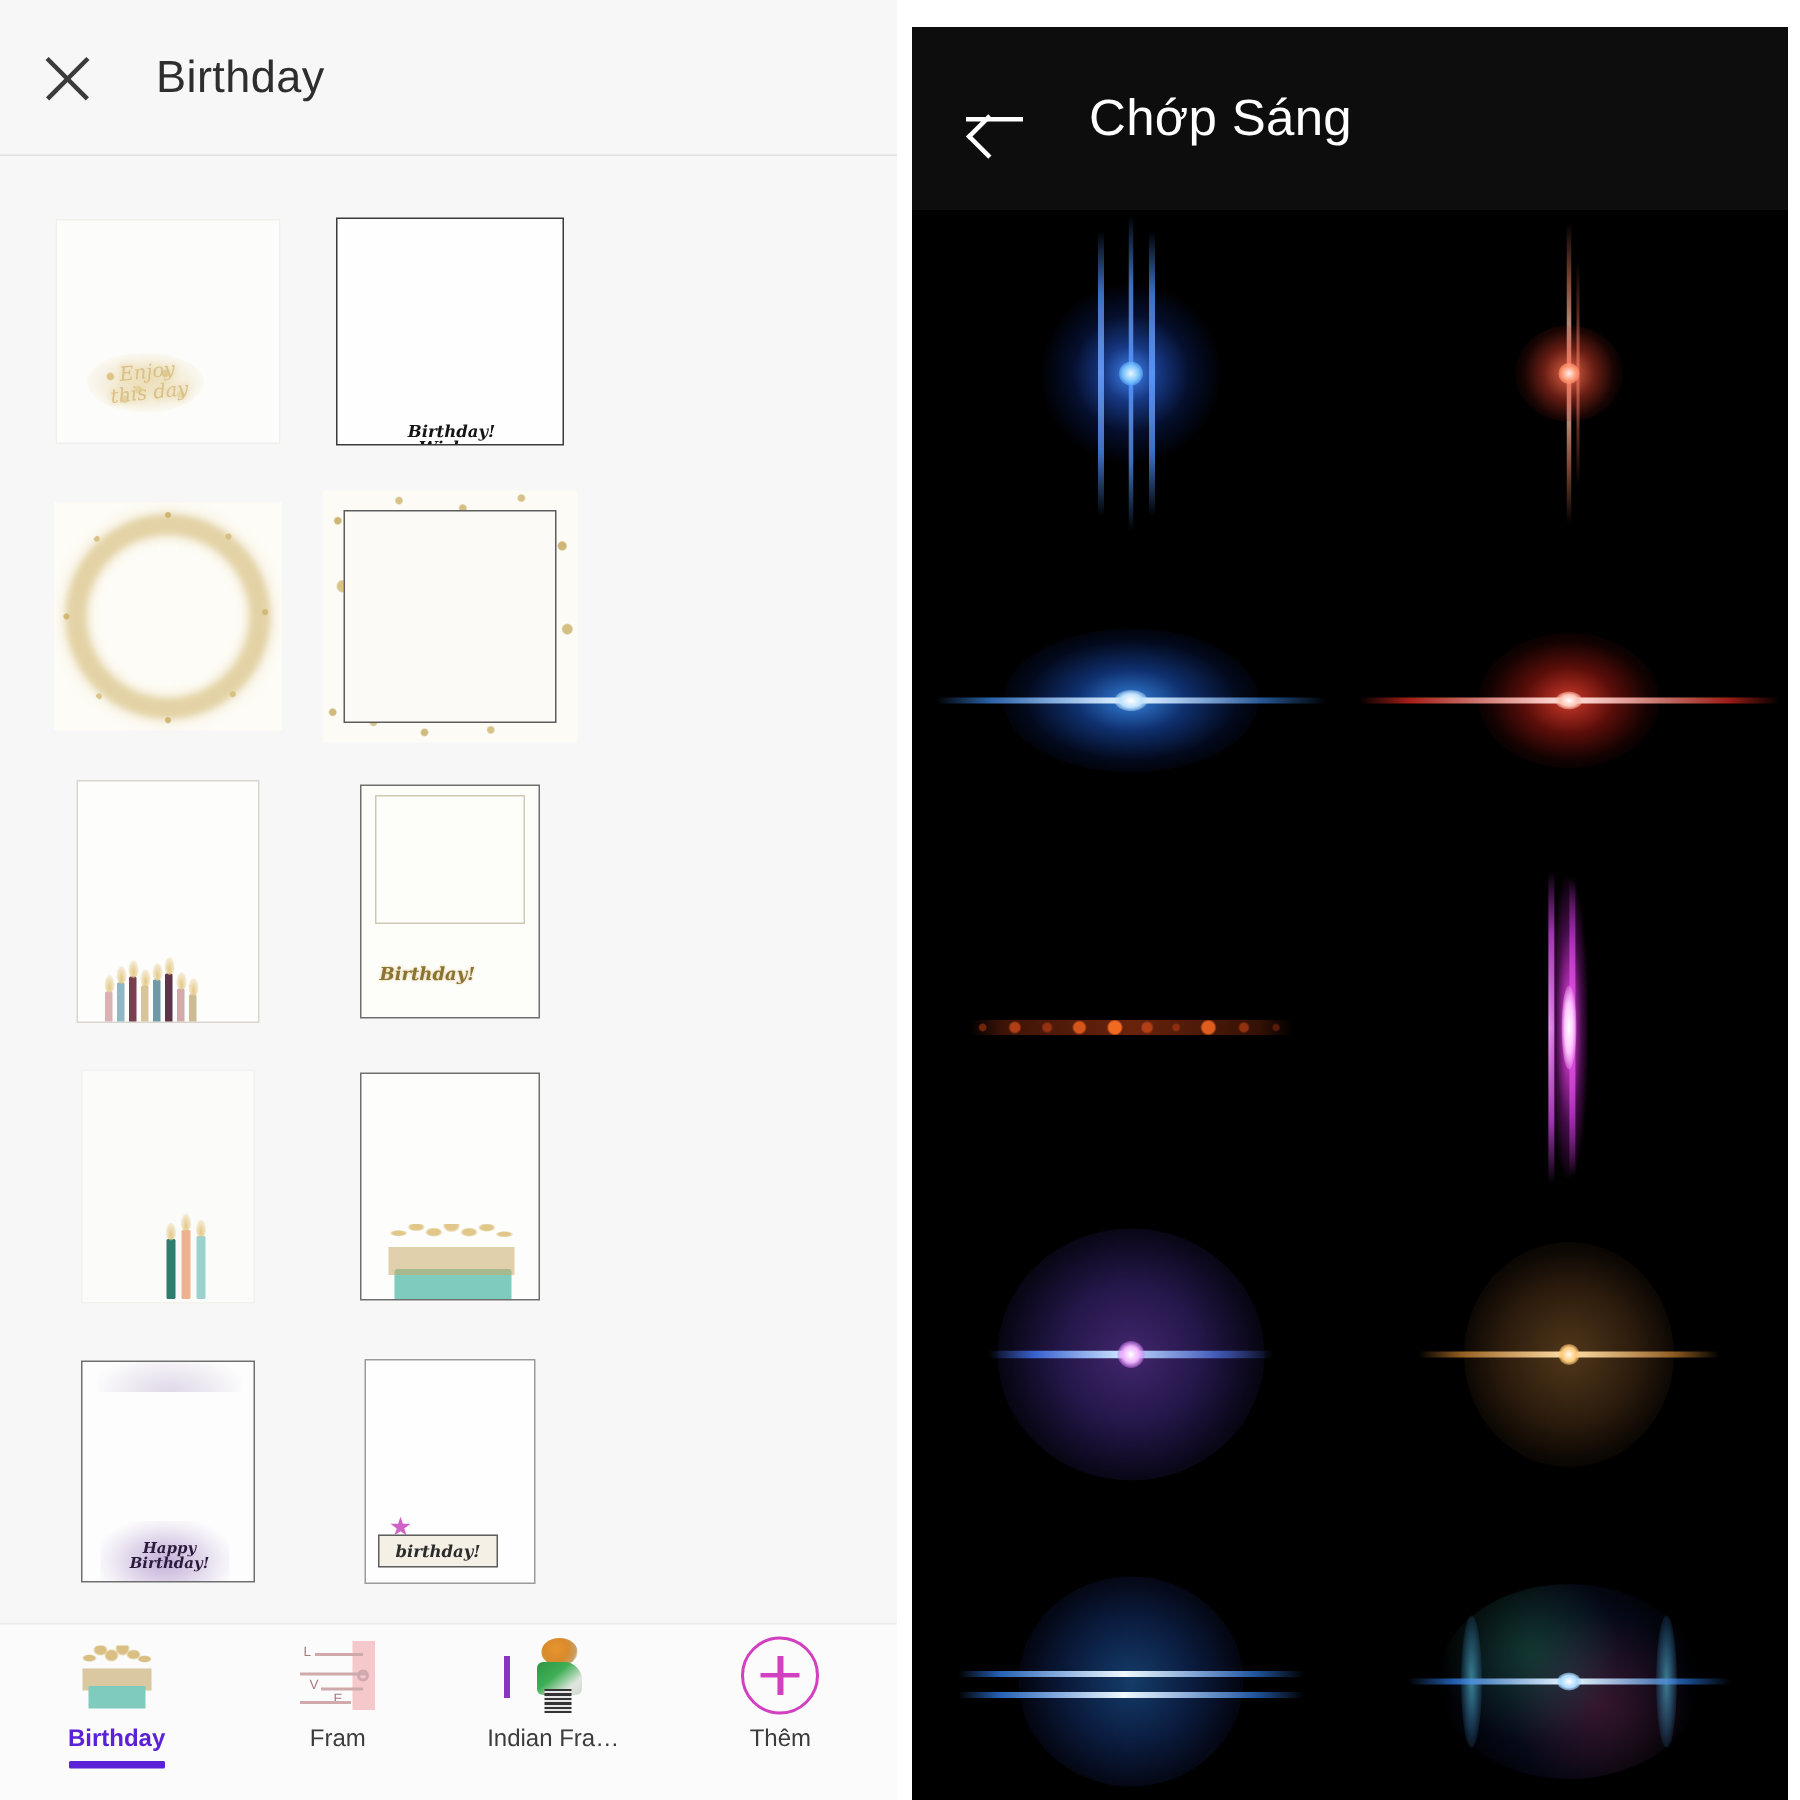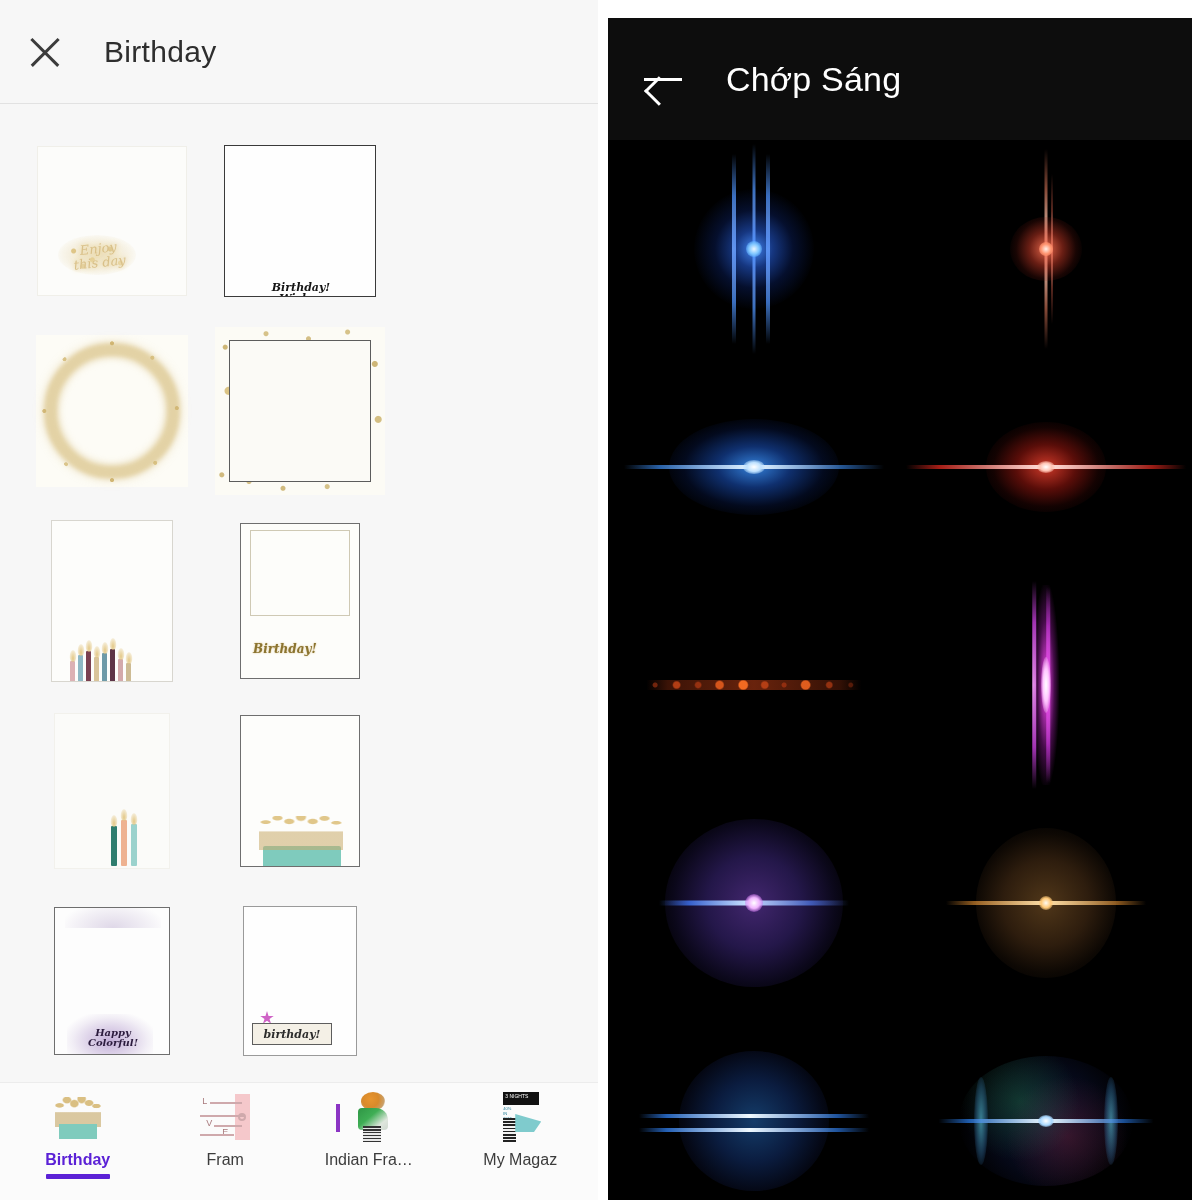--- a/index.html
+++ b/index.html
@@ -706,21 +706,21 @@
         <div class="thumb border-grey" style="background:#fdfdfb;width:120px;height:152px;">
           <div class="cake" style="left:22px;bottom:-6px;"></div>
           <div class="cake-candles" style="left:60px;bottom:16px;"></div>
         </div>
       </div>
 
       <div class="cell">
         <div class="thumb border-grey" style="background:#fdfdfd;width:116px;height:148px;">
           <div class="burst-top" style="left:10px;top:-4px;"></div>
           <div class="burst" style="left:12px;bottom:-14px;"></div>
-          <div class="burst-text" style="left:22px;bottom:6px;font-size:10px;width:72px;white-space:normal;text-align:center;">Happy Colorful!</div>
+          <div class="burst-text" style="left:22px;bottom:6px;font-size:10px;width:72px;white-space:normal;text-align:center;">Happy Birthday!</div>
         </div>
       </div>
 
       <div class="cell">
         <div class="thumb border-thin" style="background:#fefefe;width:114px;height:150px;border-color:#9a9a9a;">
           <div class="pink-star" style="left:16px;bottom:30px;"></div>
           <div class="label-box" style="left:8px;bottom:10px;width:80px;height:22px;">
             <span>birthday!</span>
           </div>
         </div>
@@ -764,32 +764,27 @@
           <div class="ic-indian">
             <div class="ic-divider"></div>
             <div class="head"></div>
             <div class="body"></div>
             <div class="legs"></div>
           </div>
         </div>
         <div class="tab-label">Indian Fram...</div>
       </div>
 
+
       <div class="tab">
         <div class="tab-icon">
-          <div class="ic-magaz">
-            <div class="blk">3 NIGHTS</div>
-            <div class="txt">40%<br>IN<br>2015</div>
-            <div class="stripes"></div>
-            <div class="teal"></div>
-          </div>
-        </div>
-        <div class="tab-label">My Magaz</div>
-      </div>
-
+          <div class="ic-plus"></div>
+        </div>
+        <div class="tab-label">Thêm</div>
+      </div>
 
     </div>
   </div>
 
   <div class="panel-right">
 
     <div class="rheader">
       <div class="back-icon"></div>
       <div class="rtitle">Chớp Sáng</div>
     </div>

